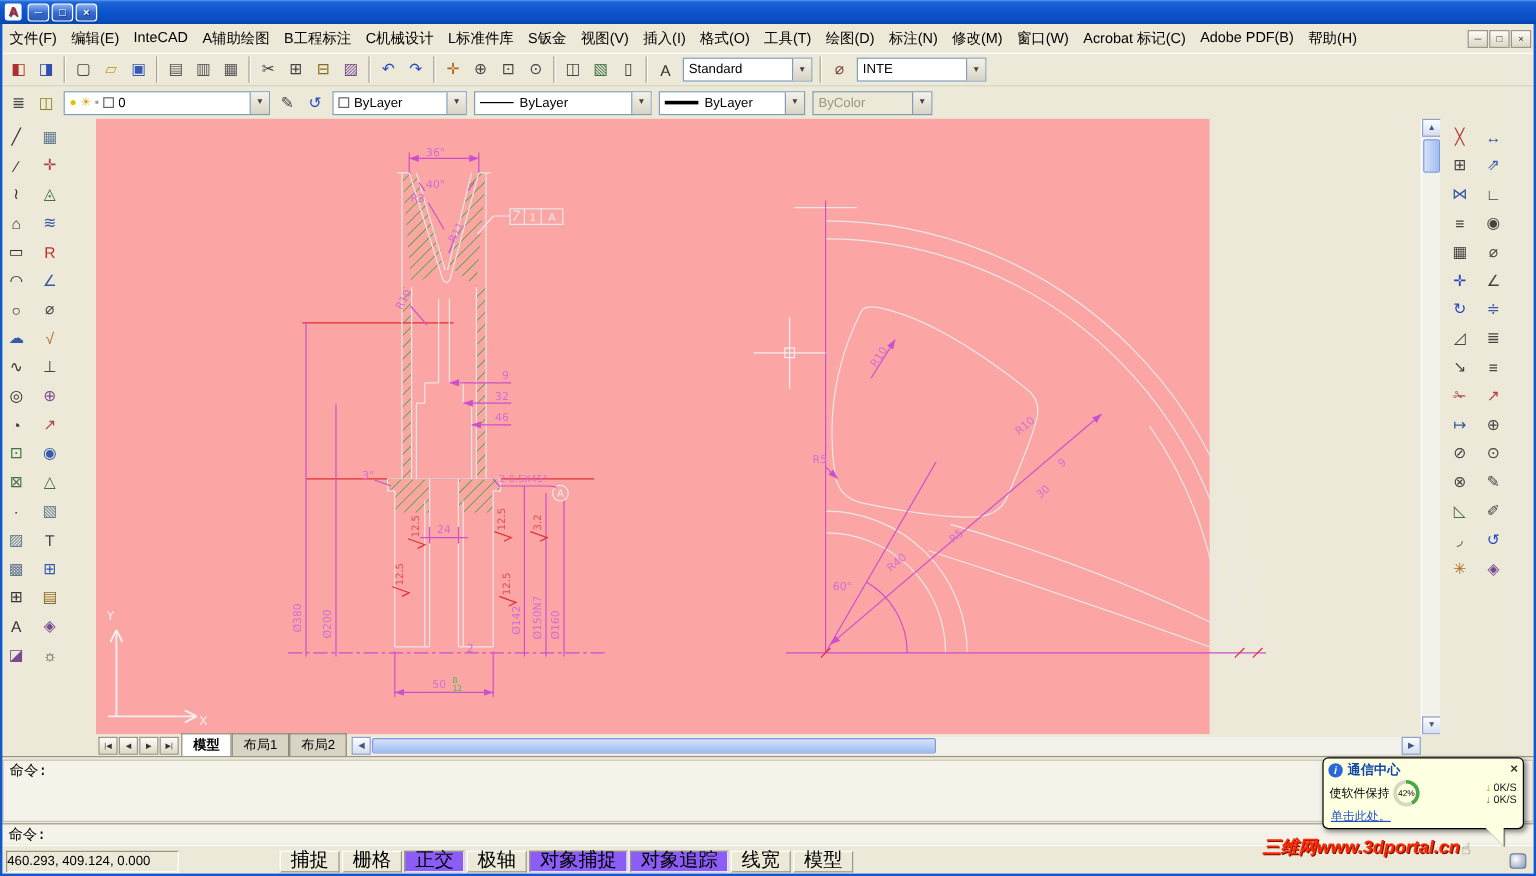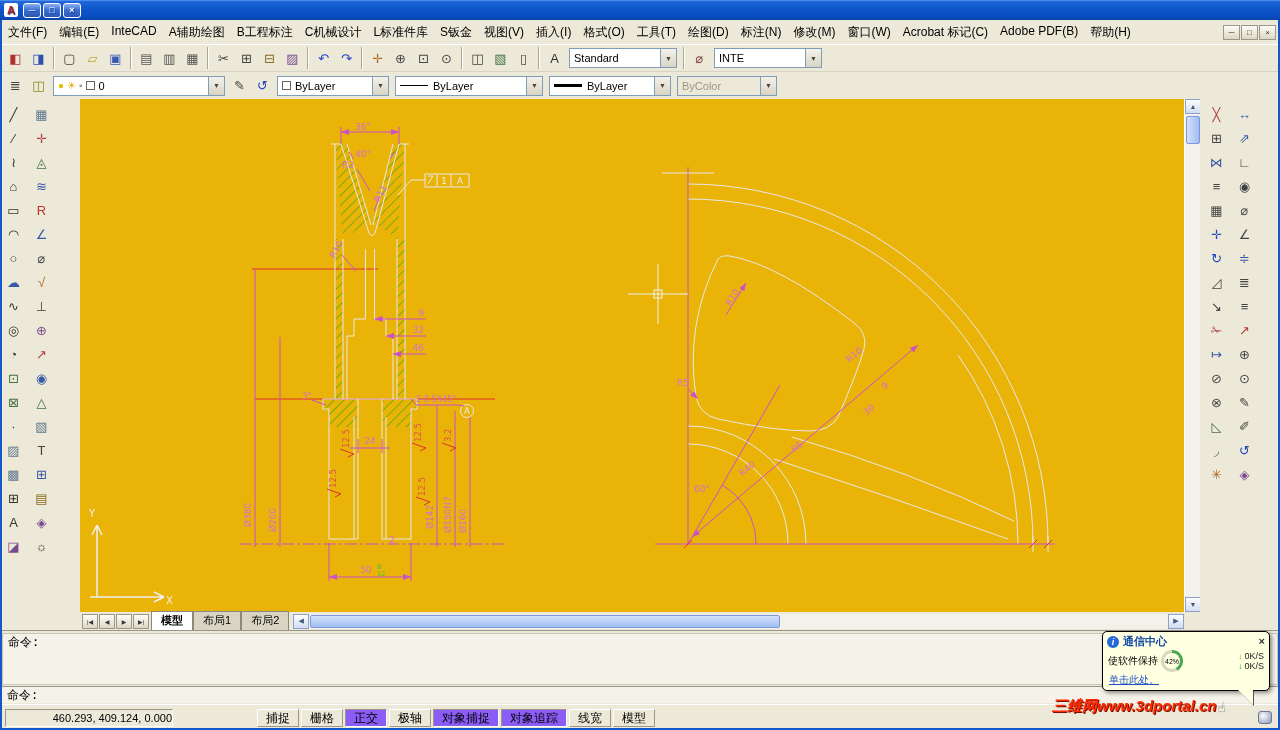--- a/index.html
+++ b/index.html
@@ -37,21 +37,21 @@
   .chip{font-size:10px;margin-right:3px;line-height:18px}
   .swatch{width:9px;height:9px;border:1px solid #666;background:#fff;margin-right:4px;flex:none}
   .lt-sample{width:28px;height:0;border-top:1px solid #000;margin-right:5px;flex:none}
   .lw-sample{width:28px;height:3px;background:#000;margin-right:5px;flex:none}
   
   .ldock,.rdock{position:absolute;top:99px;height:531px;width:80px;background:#ece9d8;display:flex;gap:3px;padding:3px 2px}
   .ldock{left:0}.rdock{left:1200px;padding-left:5px}
   .dcol{width:25px;display:flex;flex-direction:column}
   .dcol .tbtn{width:23px;height:24px;font-size:13px}
   
-  .canvas{position:absolute;left:80px;top:99px;width:1104px;height:513px;background:#eab308}
+  .canvas{position:absolute;left:80px;top:99px;width:928px;height:513px;background:#fca5a5}
   .canvas svg{position:absolute;left:0;top:0}
   .dt{font-family:"DejaVu Sans",sans-serif;font-size:9px;fill:#d36fd3;stroke:none}
   .dts{font-size:8px}
   .rt{font-family:"DejaVu Sans",sans-serif;font-size:8.5px;fill:#e05050;stroke:none}
   .wt{font-family:"DejaVu Sans",sans-serif;font-size:8.5px;fill:#efefef;stroke:none}
   .wtl{font-size:10px}
   .gt{font-family:"DejaVu Sans",sans-serif;font-size:6.5px;fill:#3ec43e;stroke:none}
   .rl{stroke:#e03030;fill:none}
   
   .vscroll{position:absolute;left:1184px;top:99px;width:16px;height:513px;background:#f2f1ea;border-left:1px solid #fff}
@@ -75,25 +75,25 @@
     background:linear-gradient(180deg,#d5e2fb,#9fbdf0)}
   
   .command{position:absolute;left:0;top:630px;width:100%;height:74px;background:#ece9d8;border-top:1px solid #9a968a}
   .cmd-hist{position:absolute;left:2px;top:2px;width:1276px;height:52px;background:#f5f3e9;border:1px solid #c8c5b4;
     font-family:"DejaVu Sans Mono","Liberation Mono",monospace;font-size:12px;line-height:17px;padding:0 5px;overflow:hidden}
   .cmd-prompt{position:absolute;left:2px;top:55px;width:1276px;height:17px;border-top:1px solid #9a968a;background:#f5f3e9;
     font-family:"DejaVu Sans Mono","Liberation Mono",monospace;font-size:12px;line-height:16px;padding:0 5px}
   
   .statusbar{position:absolute;left:0;top:704px;width:100%;height:26px;background:#ece9d8;border-top:1px solid #fff;
     display:flex;align-items:center}
-  .coords{width:168px;height:18px;margin-left:5px;border:1px solid;border-color:#9a968a #fff #fff #9a968a;
-    text-align:right;line-height:16px;font-size:11px;flex:none}
+  .coords{width:144px;height:18px;margin-left:5px;border:1px solid;border-color:#9a968a #fff #fff #9a968a;
+    text-align:left;line-height:16px;font-size:11px;flex:none}
   .sbtns{display:flex;margin-left:84px}
   .sbtn{height:18px;line-height:16px;padding:0 8px;border:1px solid;border-color:#fff #9a968a #9a968a #fff;margin-right:2px;
-    font-size:12px;white-space:nowrap}
+    font-size:16px;white-space:nowrap}
   .sbtn.on{border-color:#9a968a #fff #fff #9a968a;background:#8b5cf6}
   .tray{margin-left:auto;margin-right:8px;display:flex;align-items:center;gap:3px}
   .ticon{width:14px;height:13px;border-radius:3px;background:radial-gradient(circle at 35% 35%,#fdfdfd,#8a98b8);
     border:1px solid #6a7898}
   
   .balloon{position:absolute;left:1102px;top:631px;width:168px;height:60px;background:#ffffe1;border:1px solid #000;
     border-radius:5px;box-shadow:2px 2px 4px rgba(0,0,0,.45);z-index:5;font-size:11px}
   .b-tail{position:absolute;left:1238px;top:690px;width:0;height:0;border-left:15px solid transparent;
     border-top:15px solid #ffffe1;z-index:5;filter:drop-shadow(1px 1px 0 #555)}
   .b-head{display:flex;align-items:center;padding:2px 4px 0;color:#1048a8;font-weight:bold;font-size:11px}

